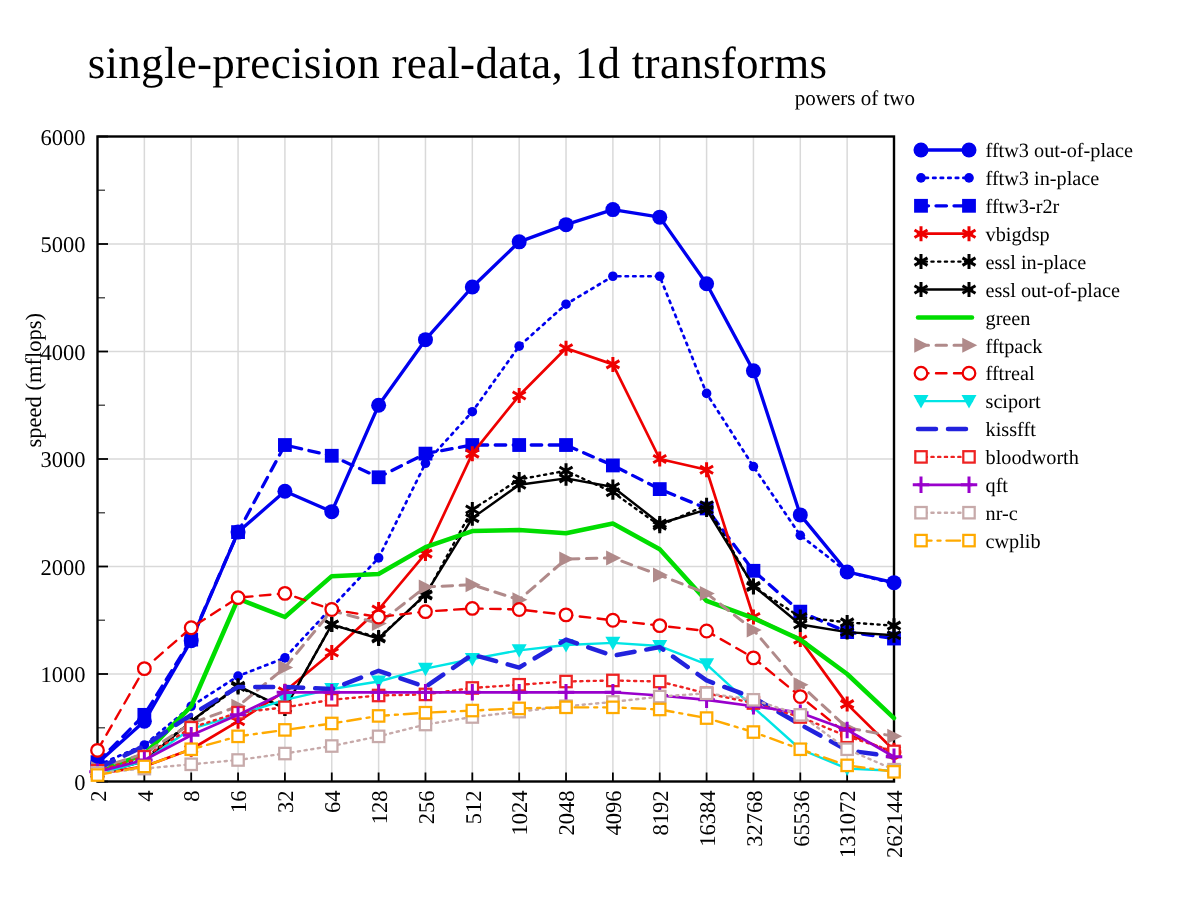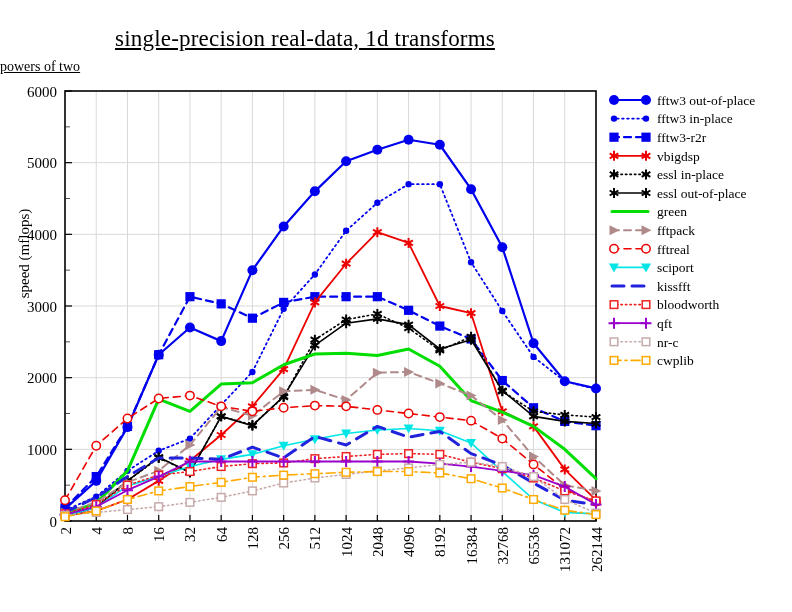--- a/index.html
+++ b/index.html
@@ -18,32 +18,30 @@
   #root {
     position: absolute;
     inset: 0;
   }
   #title {
     position: absolute;
     left: 0;
     top: 26px;
     width: 610px;
     text-align: center;
-    font-size: 23px;
+    font-size: 30px;
     letter-spacing: .2px;
-    text-decoration: underline;
   }
   #subtitle {
     position: absolute;
     left: 0;
     top: 59px;
     width: 610px;
-    text-align: left;
+    text-align: right;
     font-size: 14px;
-    text-decoration: underline;
   }
   #ylabel {
     position: absolute;
     left: -46px;
     top: 245px;
     width: 140px;
     text-align: center;
     font-size: 15px;
     transform: rotate(-90deg);
     transform-origin: center center;

